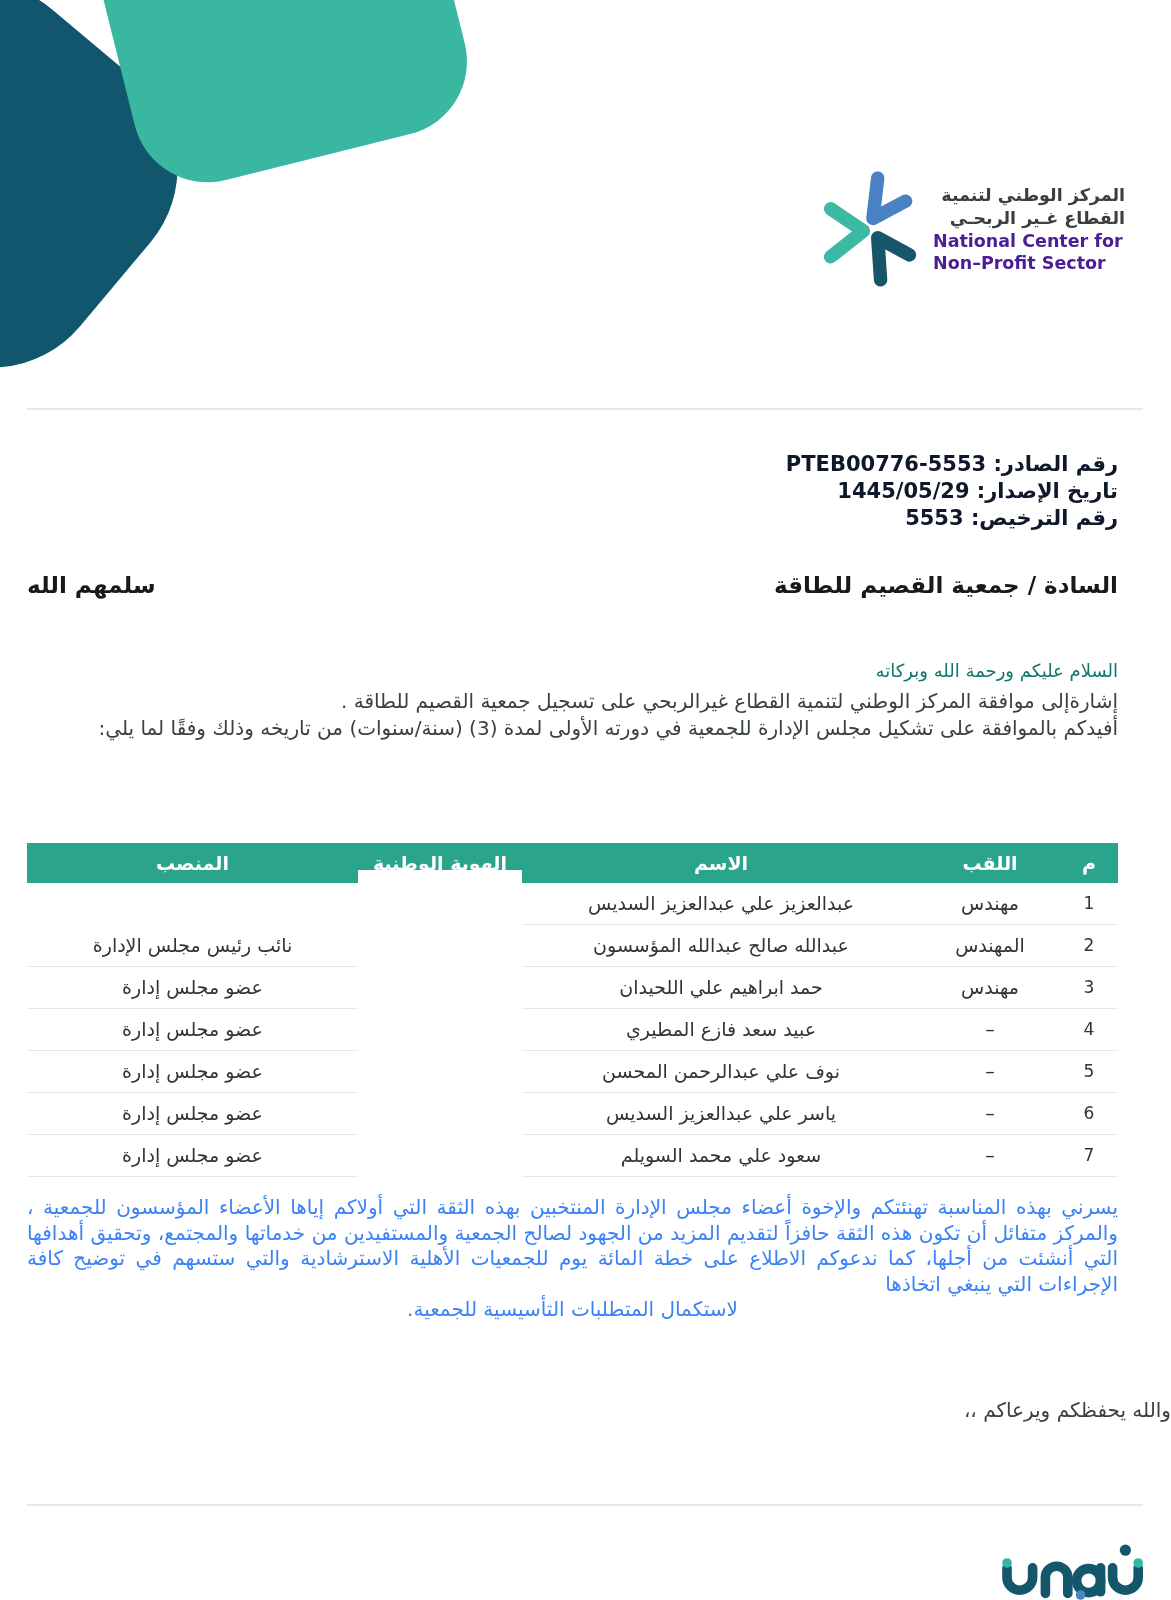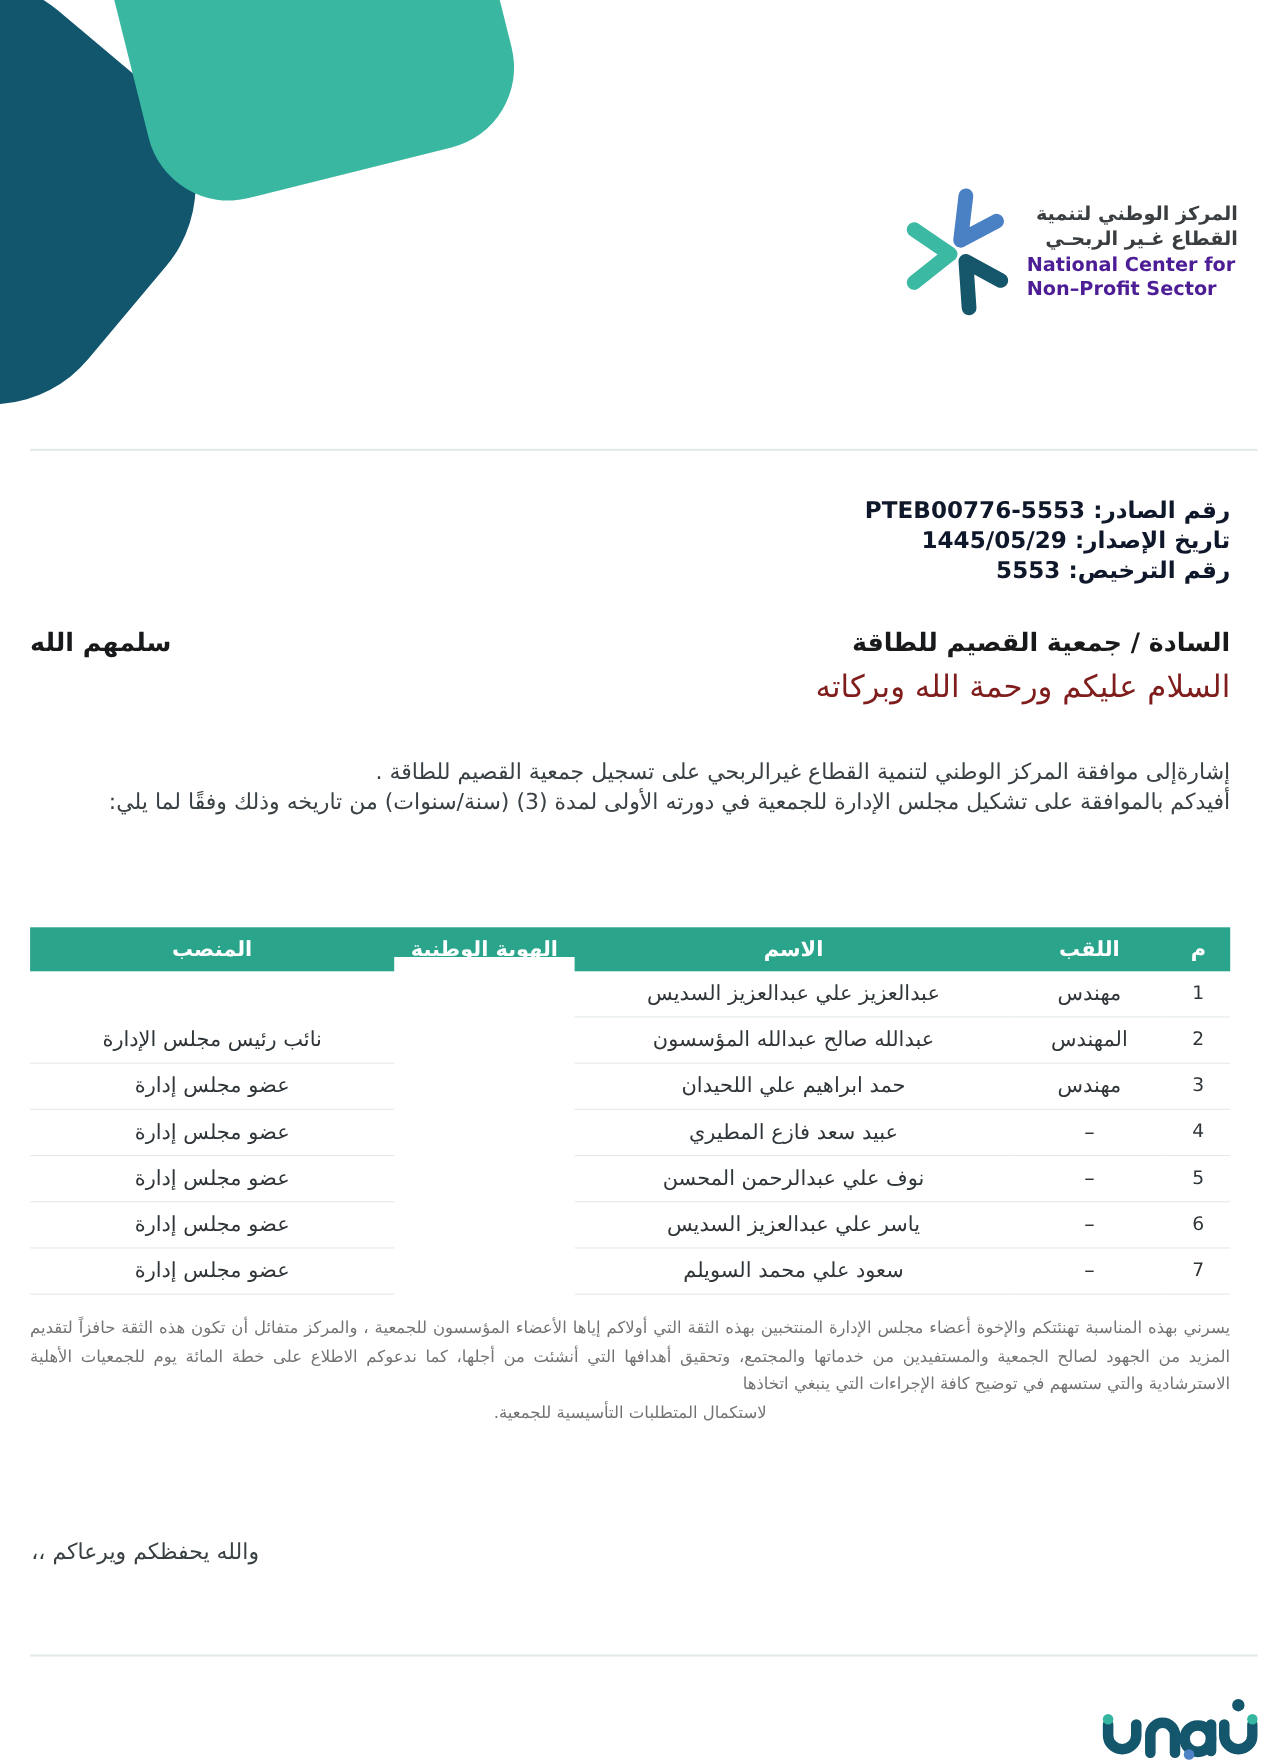--- a/index.html
+++ b/index.html
@@ -25,21 +25,21 @@
   .hr-bottom{top:1504px;}
 
   
   .meta{position:absolute;top:451px;right:53px;text-align:right;font-weight:bold;
         font-size:21px;line-height:27px;color:#0f172a;z-index:2;}
 
   
   .addressee{position:absolute;top:572px;right:53px;left:47px;display:flex;
              justify-content:space-between;font-size:23px;font-weight:bold;color:#17191b;}
 
-  .greeting{position:absolute;top:608px;right:53px;font-size:28px;color:#7f1d1d;}
+  .greeting{position:absolute;top:660px;right:53px;font-size:18px;color:#0f766e;}
 
   .bodytext{position:absolute;top:688px;right:53px;left:47px;font-size:20px;
             line-height:26.5px;color:#3a4144;}
   .bodytext p{margin:0;}
   .bodytext .p2{text-align:justify;}
 
   
   .board-table{position:absolute;top:843px;right:53px;left:47px;z-index:1;}
   .thead{display:flex;height:40px;background:#2aa48b;color:#ffffff;
          font-size:19px;font-weight:bold;align-items:center;}
@@ -50,26 +50,26 @@
   .c-id{width:164px;}
   .c-pos{flex:1;}
   .trow{display:flex;font-size:19px;color:#2f3538;}
   .trow > div{height:41px;line-height:41px;text-align:center;border-bottom:1px solid #e4e9eb;
               overflow:hidden;white-space:nowrap;}
   .trow > .c-id{border-bottom:none;}
   .trow > .c-no{font-size:17px;}
   .redaction{position:absolute;top:27px;right:596px;width:164px;height:37px;background:#ffffff;z-index:3;}
 
   
-  .closing{position:absolute;top:1195px;right:53px;left:47px;font-size:15px;
-           line-height:25.5px;color:#737373;}
+  .closing{position:absolute;top:1195px;right:53px;left:47px;font-size:20px;
+           line-height:25.5px;color:#3b82f6;}
   .closing p{margin:0;}
   .closing .just{text-align:justify;}
   .closing .center-line{text-align:center;}
-  .farewell{position:absolute;top:1398px;left:0;right:0;text-align:left;
+  .farewell{position:absolute;top:1398px;left:0;right:0;text-align:right;
             font-size:20px;color:#3a4144;margin-left:48px;}
 
   .nawa{position:absolute;right:28px;top:1538px;width:152px;height:66px;}
 </style>
 </head>
 <body>
 
 <div class="page">
 
   <div class="blob blob-dark"></div>

